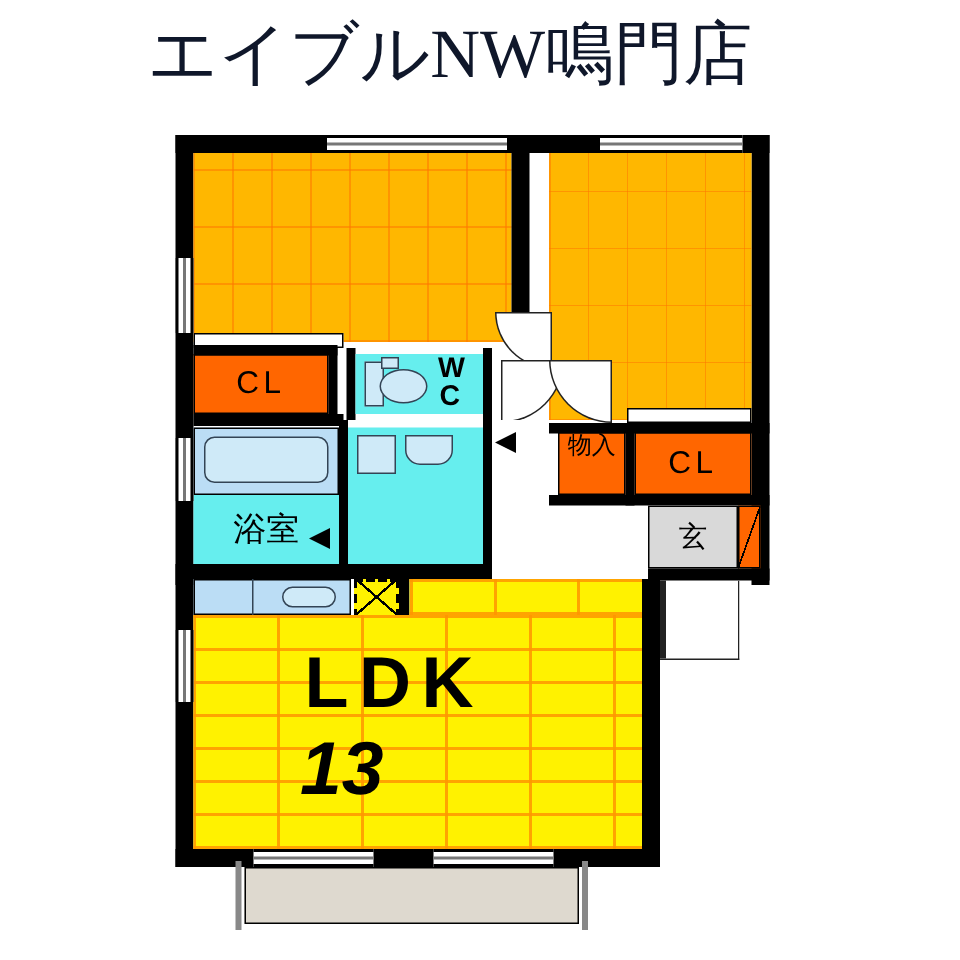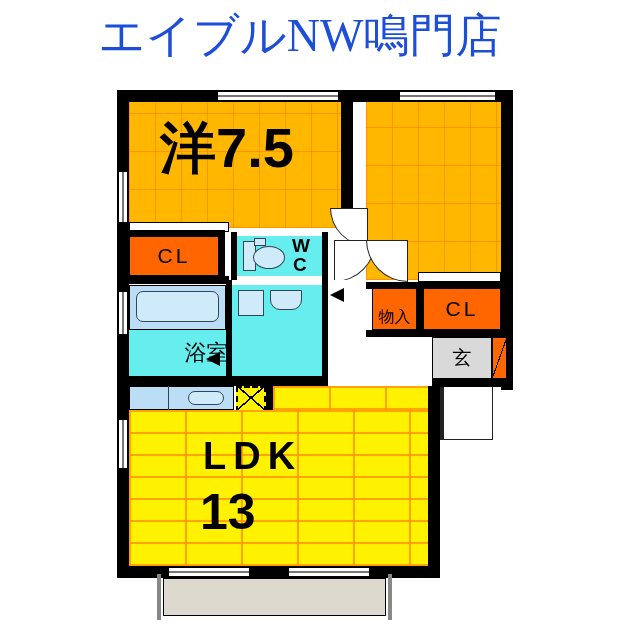--- a/index.html
+++ b/index.html
@@ -6,21 +6,21 @@
   body{width:640px;height:640px;overflow:hidden;
        font-family:"Liberation Sans","DejaVu Sans",sans-serif;}
 
   #stage{position:relative;width:640px;height:640px;background:#fff;}
 
   
   #title{
     position:absolute;left:0;top:8px;width:600px;
     text-align:center;
     font-family:"Liberation Serif","DejaVu Serif",serif;
-    font-size:46px;line-height:56px;color:#1d4ed8;
+    font-size:46px;line-height:56px;color:#0f172a;
     letter-spacing:0px;white-space:nowrap;
   }
 
   
   .box{position:absolute;box-sizing:border-box;}
   .wall{position:absolute;background:#000;}
   .room{position:absolute;box-sizing:border-box;}
   .lbl{position:absolute;color:#000;white-space:nowrap;
        font-family:"Liberation Sans","DejaVu Sans",sans-serif;}
 
@@ -81,21 +81,20 @@
 
 <div id="stage">
 
   <div id="title">エイブルNW鳴門店</div>
 
   <div class="wall" style="left:117px;top:90px;width:396px;height:12px;"></div>
   <div class="wall" style="left:117px;top:90px;width:12px;height:300px;"></div>
   <div class="wall" style="left:501px;top:90px;width:12px;height:300px;"></div>
 
   <div class="room f-tatami hatch-wood" style="left:129px;top:102px;width:212px;height:126px;"></div>
-  <div class="lbl" style="left:160px;top:120px;font-size:56px;font-weight:700;line-height:56px;">洋7.5</div>
 
   <div class="win-h" style="left:218px;top:90px;width:120px;height:12px;"></div>
 
   <div class="win-v" style="left:117px;top:172px;width:12px;height:50px;"></div>
 
   <div class="box f-white outline" style="left:129px;top:222px;width:100px;height:10px;"></div>
 
   <div class="room f-tatami hatch-wood" style="left:366px;top:102px;width:135px;height:178px;"></div>
   <div class="win-h" style="left:400px;top:90px;width:95px;height:12px;"></div>
   <div class="box f-white outline" style="left:418px;top:272px;width:83px;height:10px;"></div>
@@ -110,42 +109,42 @@
   <div class="fix" style="left:243px;top:241px;width:13px;height:30px;"></div>
   <div class="fix oval" style="left:253px;top:246px;width:32px;height:23px;"></div>
   <div class="fix" style="left:254px;top:238px;width:12px;height:8px;"></div>
   <div class="lbl" style="left:292px;top:236px;font-size:19px;font-weight:600;line-height:20px;">W</div>
   <div class="lbl" style="left:293px;top:255px;font-size:19px;font-weight:600;line-height:20px;">C</div>
   <div class="wall" style="left:322px;top:232px;width:6px;height:48px;"></div>
 
   <div class="room f-tub outline" style="left:129px;top:285px;width:97px;height:45px;"></div>
   <div class="fix fix-r" style="left:136px;top:291px;width:83px;height:31px;"></div>
   <div class="room f-wet" style="left:129px;top:330px;width:97px;height:46px;"></div>
-  <div class="lbl txt-c" style="left:129px;top:330px;width:97px;height:46px;font-size:22px;padding-left:29px;">浴室</div>
+  <div class="lbl txt-c" style="left:129px;top:330px;width:97px;height:46px;font-size:22px;">浴室</div>
   <div class="win-v" style="left:117px;top:292px;width:12px;height:42px;"></div>
   <div class="wall" style="left:226px;top:280px;width:6px;height:100px;"></div>
 
   <div class="room f-wet" style="left:232px;top:285px;width:90px;height:91px;"></div>
   <div class="fix" style="left:238px;top:290px;width:26px;height:26px;"></div>
   <div class="fix" style="left:270px;top:290px;width:32px;height:20px;border-radius:0 0 10px 10px;"></div>
   <div class="wall" style="left:322px;top:280px;width:6px;height:100px;"></div>
 
   <div class="wall" style="left:129px;top:276px;width:100px;height:8px;"></div>
   <div class="wall" style="left:117px;top:376px;width:211px;height:10px;"></div>
   <div class="wall" style="left:219px;top:232px;width:6px;height:48px;"></div>
   <div class="wall" style="left:129px;top:230px;width:96px;height:7px;"></div>
 
   <div class="arc arc-bl" style="left:330px;top:208px;width:36px;height:36px;"></div>
   <div class="arc arc-br" style="left:334px;top:240px;width:40px;height:40px;"></div>
   <div class="arc arc-bl" style="left:366px;top:240px;width:40px;height:40px;"></div>
 
   <div class="room f-white" style="left:328px;top:280px;width:60px;height:106px;"></div>
 
   <div class="room f-closet outline" style="left:372px;top:288px;width:45px;height:42px;"></div>
-  <div class="lbl txt-c" style="left:372px;top:296px;width:45px;height:42px;font-size:16px;">物入</div>
+  <div class="lbl txt-c" style="left:372px;top:276px;width:45px;height:42px;font-size:16px;">物入</div>
 
   <div class="room f-closet outline" style="left:423px;top:288px;width:78px;height:42px;"></div>
   <div class="lbl txt-c" style="left:423px;top:288px;width:78px;height:42px;font-size:21px;letter-spacing:3px;">CL</div>
   <div class="wall" style="left:366px;top:282px;width:147px;height:7px;"></div>
   <div class="wall" style="left:366px;top:330px;width:147px;height:7px;"></div>
   <div class="wall" style="left:417px;top:282px;width:6px;height:55px;"></div>
 
   <div class="room f-genkan outline" style="left:432px;top:337px;width:60px;height:42px;"></div>
   <div class="lbl txt-c" style="left:432px;top:337px;width:60px;height:42px;font-size:19px;">玄</div>
   <div class="box f-closet" style="left:492px;top:337px;width:15px;height:42px;border:1px solid #000;box-sizing:border-box;"></div>
@@ -164,22 +163,22 @@
   <div class="fix fix-r" style="left:188px;top:391px;width:36px;height:14px;"></div>
   <div class="box" style="left:168px;top:386px;width:1px;height:24px;background:#345;"></div>
   <div class="dashbox" style="left:236px;top:386px;width:30px;height:26px;"></div>
   <div class="box" style="left:236px;top:386px;width:30px;height:26px;
               background:linear-gradient(to bottom right,transparent 46%,#000 46%,#000 50%,transparent 50%),
                          linear-gradient(to bottom left,transparent 46%,#000 46%,#000 50%,transparent 50%);"></div>
   <div class="wall" style="left:266px;top:386px;width:7px;height:26px;"></div>
 
   <div class="room f-ldk hatch-brick" style="left:129px;top:410px;width:299px;height:156px;"></div>
   <div class="room f-ldk hatch-brick" style="left:273px;top:386px;width:155px;height:24px;"></div>
-  <div class="lbl" style="left:203px;top:428px;font-size:38px;font-weight:700;letter-spacing:7px;line-height:56px;">LDK</div>
-  <div class="lbl" style="left:200px;top:485px;font-size:50px;font-weight:700;line-height:54px;">13</div>
+  <div class="lbl" style="left:203px;top:428px;font-size:48px;font-weight:700;letter-spacing:7px;line-height:56px;">LDK</div>
+  <div class="lbl" style="left:200px;top:485px;font-size:50px;font-weight:700;line-height:54px;font-style:italic;">13</div>
 
   <div class="win-v" style="left:117px;top:420px;width:12px;height:48px;"></div>
 
   <div class="win-h" style="left:169px;top:566px;width:80px;height:12px;"></div>
   <div class="win-h" style="left:289px;top:566px;width:80px;height:12px;"></div>
 
   <div class="room f-balc outline" style="left:163px;top:578px;width:223px;height:38px;"></div>
   <div class="box" style="left:157px;top:574px;width:4px;height:46px;background:#888;"></div>
   <div class="box" style="left:388px;top:574px;width:4px;height:46px;background:#888;"></div>
 

